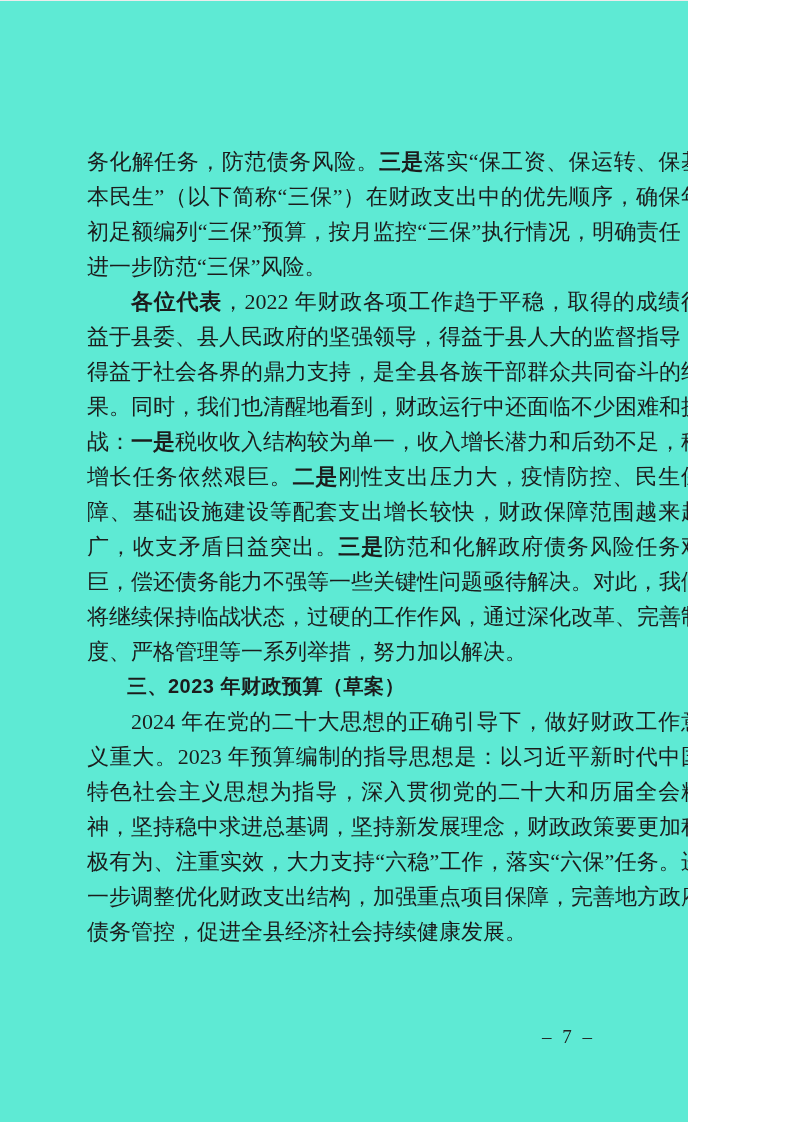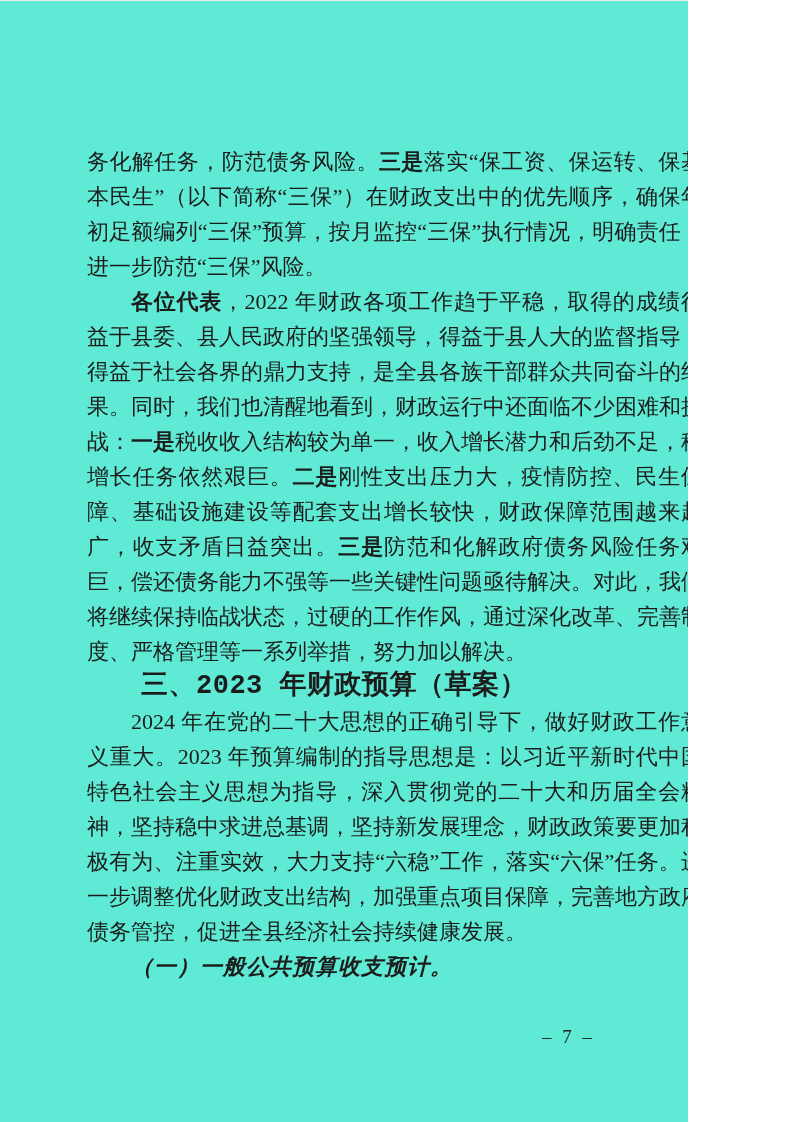--- a/index.html
+++ b/index.html
@@ -33,24 +33,24 @@
     word-break: break-all;
   }
   .para.indent {
     text-indent: 2em;
   }
   .run-bold {
     font-weight: 700;
   }
   .section-heading {
     margin: 0;
-    font-size: 27px;
+    font-size: 20px;
     line-height: 35px;
     font-weight: 700;
-    font-family: Liberation Mono, monospace;
+    font-family: Liberation Sans, sans-serif;
     text-indent: 2em;
     letter-spacing: 0.5px;
   }
   .sub-heading {
     margin: 0;
     font-size: 22px;
     line-height: 35px;
     font-weight: 700;
     font-style: italic;
     font-family: "Liberation Serif", serif;
@@ -75,18 +75,17 @@
   <div class="content">
 
     <p class="para"><span>务化解任务，防范债务风险。</span><span class="run-bold">三是</span><span>落实“保工资、保运转、保基本民生”（以下简称“三保”）在财政支出中的优先顺序，确保年初足额编列“三保”预算，按月监控“三保”执行情况，明确责任，进一步防范“三保”风险。</span></p>
 
     <p class="para indent"><span class="run-bold">各位代表</span><span>，2022 年财政各项工作趋于平稳，取得的成绩得益于县委、县人民政府的坚强领导，得益于县人大的监督指导，得益于社会各界的鼎力支持，是全县各族干部群众共同奋斗的结果。同时，我们也清醒地看到，财政运行中还面临不少困难和挑战：</span><span class="run-bold">一是</span><span>税收收入结构较为单一，收入增长潜力和后劲不足，稳增长任务依然艰巨。</span><span class="run-bold">二是</span><span>刚性支出压力大，疫情防控、民生保障、基础设施建设等配套支出增长较快，财政保障范围越来越广，收支矛盾日益突出。</span><span class="run-bold">三是</span><span>防范和化解政府债务风险任务艰巨，偿还债务能力不强等一些关键性问题亟待解决。对此，我们将继续保持临战状态，过硬的工作作风，通过深化改革、完善制度、严格管理等一系列举措，努力加以解决。</span></p>
 
     <h2 class="section-heading">三、2023 年财政预算（草案）</h2>
 
     <p class="para indent"><span>2024 年在党的二十大思想的正确引导下，做好财政工作意义重大。2023 年预算编制的指导思想是：以习近平新时代中国特色社会主义思想为指导，深入贯彻党的二十大和历届全会精神，坚持稳中求进总基调，坚持新发展理念，财政政策要更加积极有为、注重实效，大力支持“六稳”工作，落实“六保”任务。进一步调整优化财政支出结构，加强重点项目保障，完善地方政府债务管控，促进全县经济社会持续健康发展。</span></p>
 
-    <h3 class="sub-heading">（一）一般公共预算收支预计。</h3>
 
   </div>
 
   <div class="page-footer">– 7 –</div>
 </div>
 
 </body></html>

